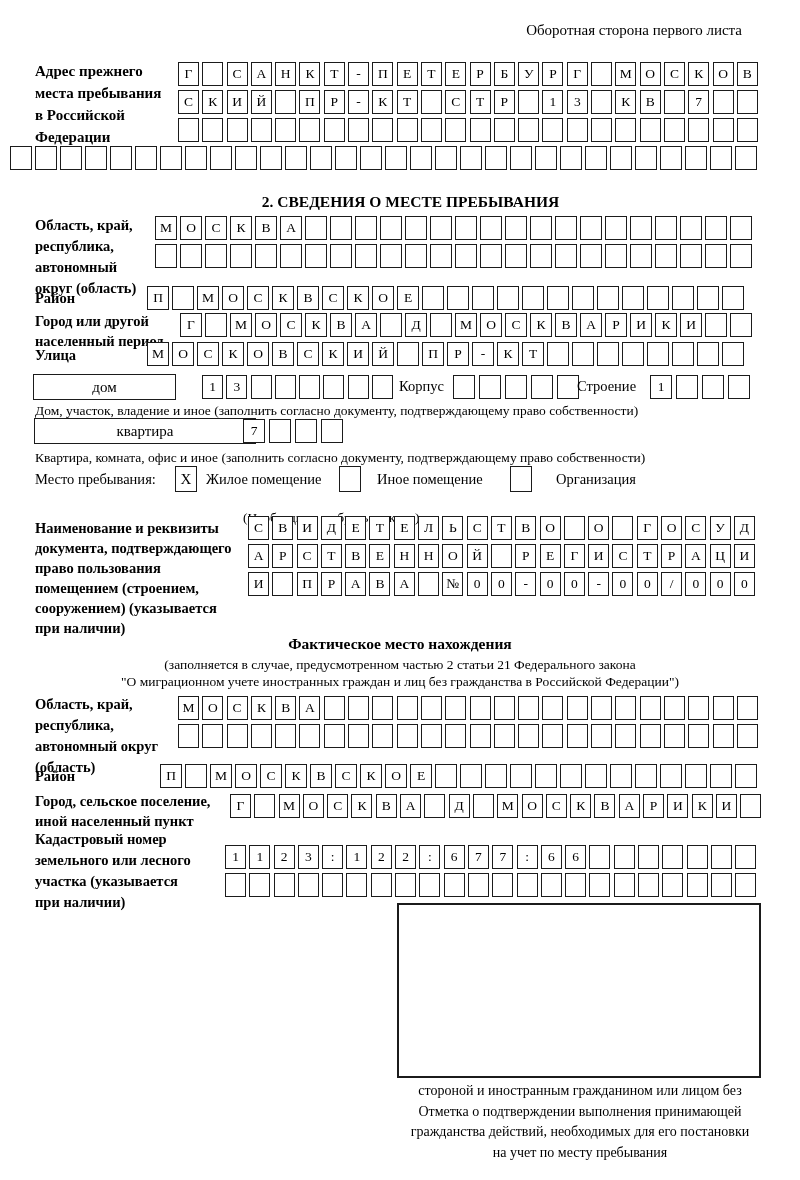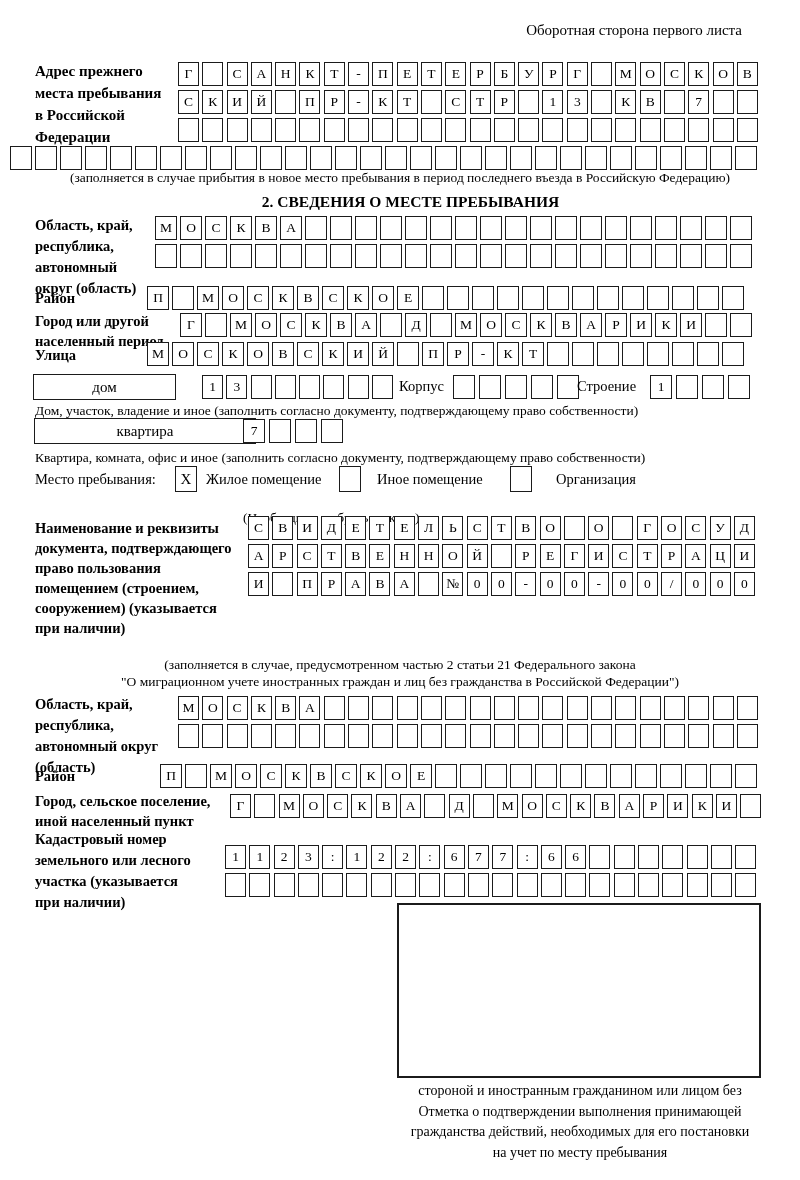--- a/index.html
+++ b/index.html
@@ -151,21 +151,20 @@
       <span class="cell"></span>
       <span class="cell"></span>
       <span class="cell"></span>
       <span class="cell"></span>
       <span class="cell"></span>
       <span class="cell"></span>
       <span class="cell"></span>
       <span class="cell"></span>
       <span class="cell"></span>
     </div>
-  <div class="cap ctr" style="top:170px;">(заполняется в случае прибытия в новое место пребывания в период последнего въезда в Российскую Федерацию)</div>
 
   <div class="hd ctr" style="top:193px;margin-left:21px;">2. СВЕДЕНИЯ О МЕСТЕ ПРЕБЫВАНИЯ</div>
 
   <div class="lbl" style="left:35px;top:215px;">
     <div>Область, край,</div>
     <div>республика,</div>
     <div>автономный</div>
     <div>округ (область)</div>
   </div>
   <div class="row p25" style="left:155px;top:216px;">
@@ -424,20 +423,21 @@
       <span class="cell">0</span>
       <span class="cell">-</span>
       <span class="cell">0</span>
       <span class="cell">0</span>
       <span class="cell">/</span>
       <span class="cell">0</span>
       <span class="cell">0</span>
       <span class="cell">0</span>
     </div>
 
+  <div class="hd ctr" style="top:635px;">Фактическое место нахождения</div>
   <div class="cap ctr" style="top:657px;">(заполняется в случае, предусмотренном частью 2 статьи 21 Федерального закона</div>
   <div class="cap ctr" style="top:674px;">"О миграционном учете иностранных граждан и лиц без гражданства в Российской Федерации")</div>
 
   <div class="lbl" style="left:35px;top:694px;">
     <div>Область, край,</div>
     <div>республика,</div>
     <div>автономный округ</div>
     <div>(область)</div>
   </div>
   <div class="row p24" style="left:178px;top:696px;">

